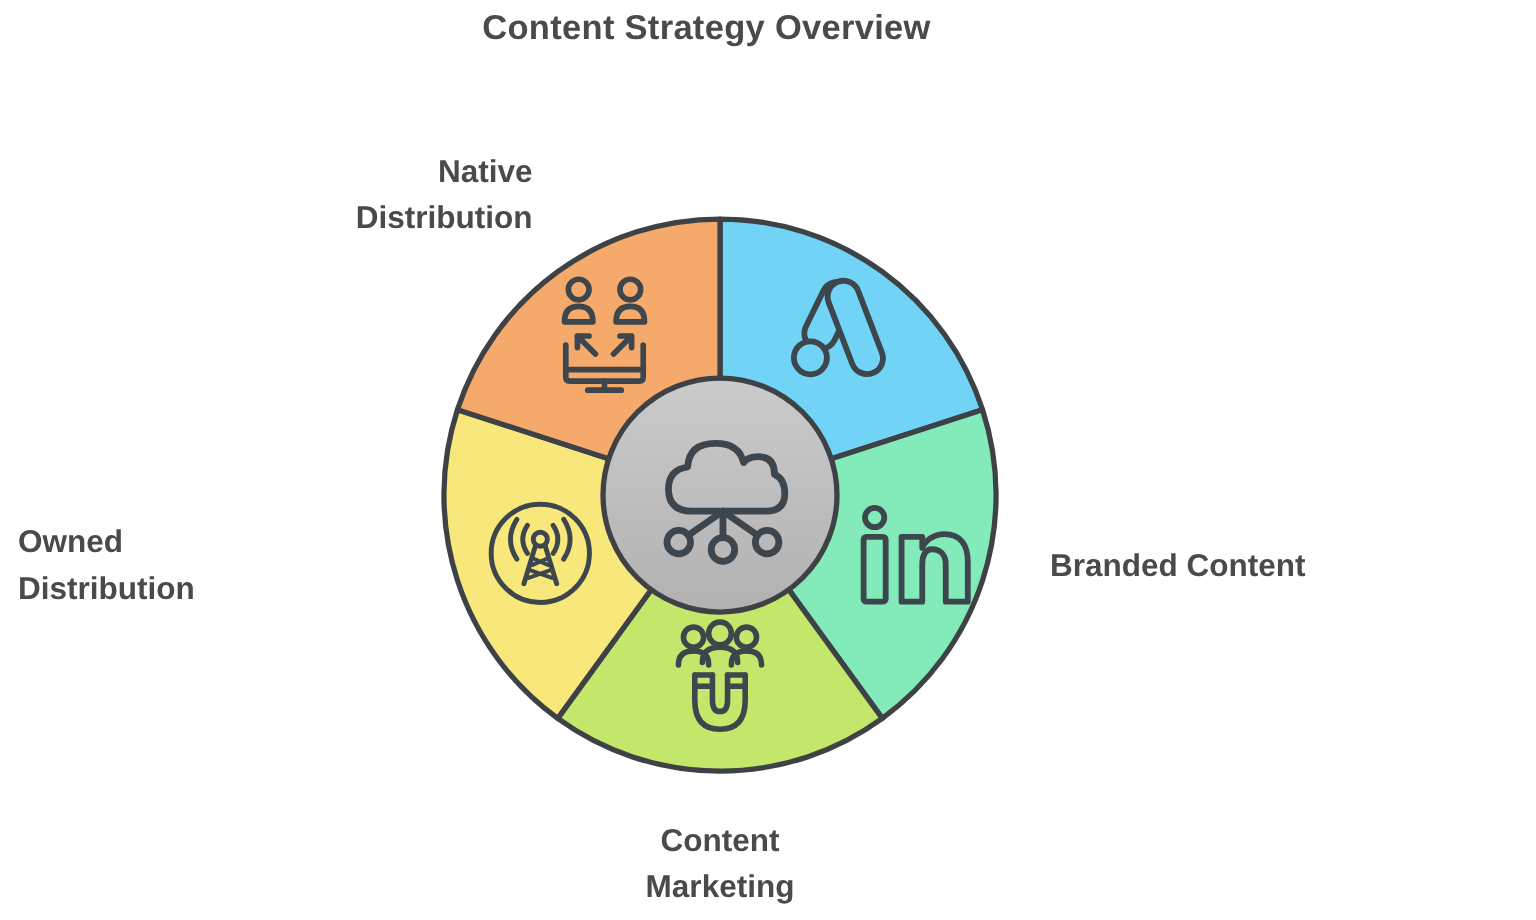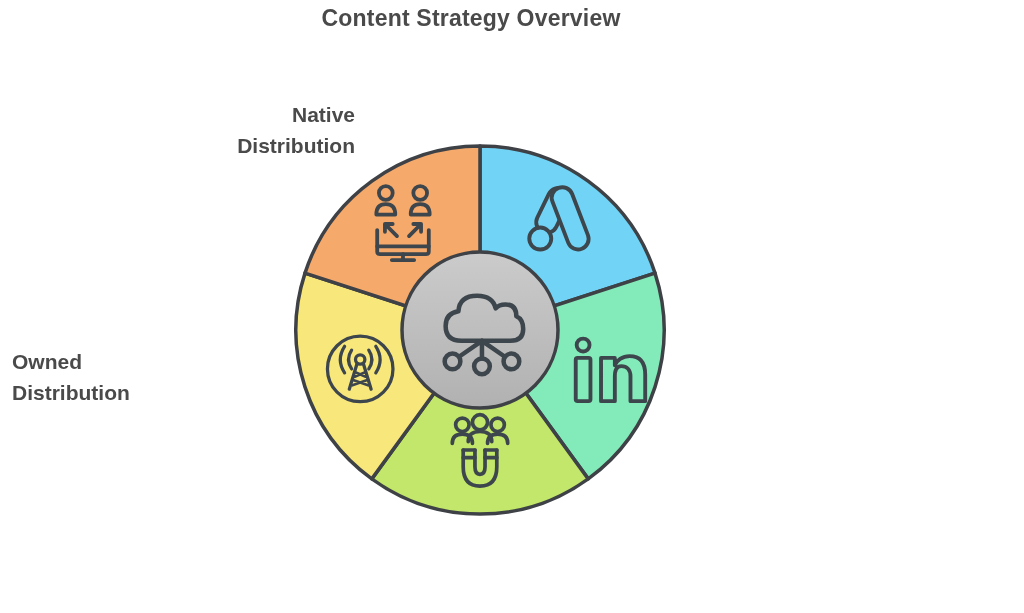--- a/index.html
+++ b/index.html
@@ -112,16 +112,19 @@
         <use x="562.4" y="325.7" width="92" height="92" color="#3d464c" xlink:href="#linkedin-icon" href="#linkedin-icon"></use>
         <use x="438.0" y="408.0" width="84" height="84" color="#3d464c" xlink:href="#magnet-audience-icon" href="#magnet-audience-icon"></use>
         <use x="321.2" y="329.9" width="78" height="78" color="#3d464c" xlink:href="#broadcast-tower-icon" href="#broadcast-tower-icon"></use>
         <use x="360.0" y="181.0" width="86" height="86" color="#3d464c" xlink:href="#audience-share-icon" href="#audience-share-icon"></use>
         <use x="426" y="276" width="108" height="108" color="#3d464c" xlink:href="#cloud-network-icon" href="#cloud-network-icon"></use>
       </g>
   </svg>
 
   <div class="seg-label l-rented">Native
 Distribution</div>
+  <div class="seg-label l-branded">Branded Content</div>
   <div class="seg-label l-owned">Owned
 Distribution</div>
+  <div class="seg-label l-content">Content
+Marketing</div>
 
 </div>
 
 </body></html>

